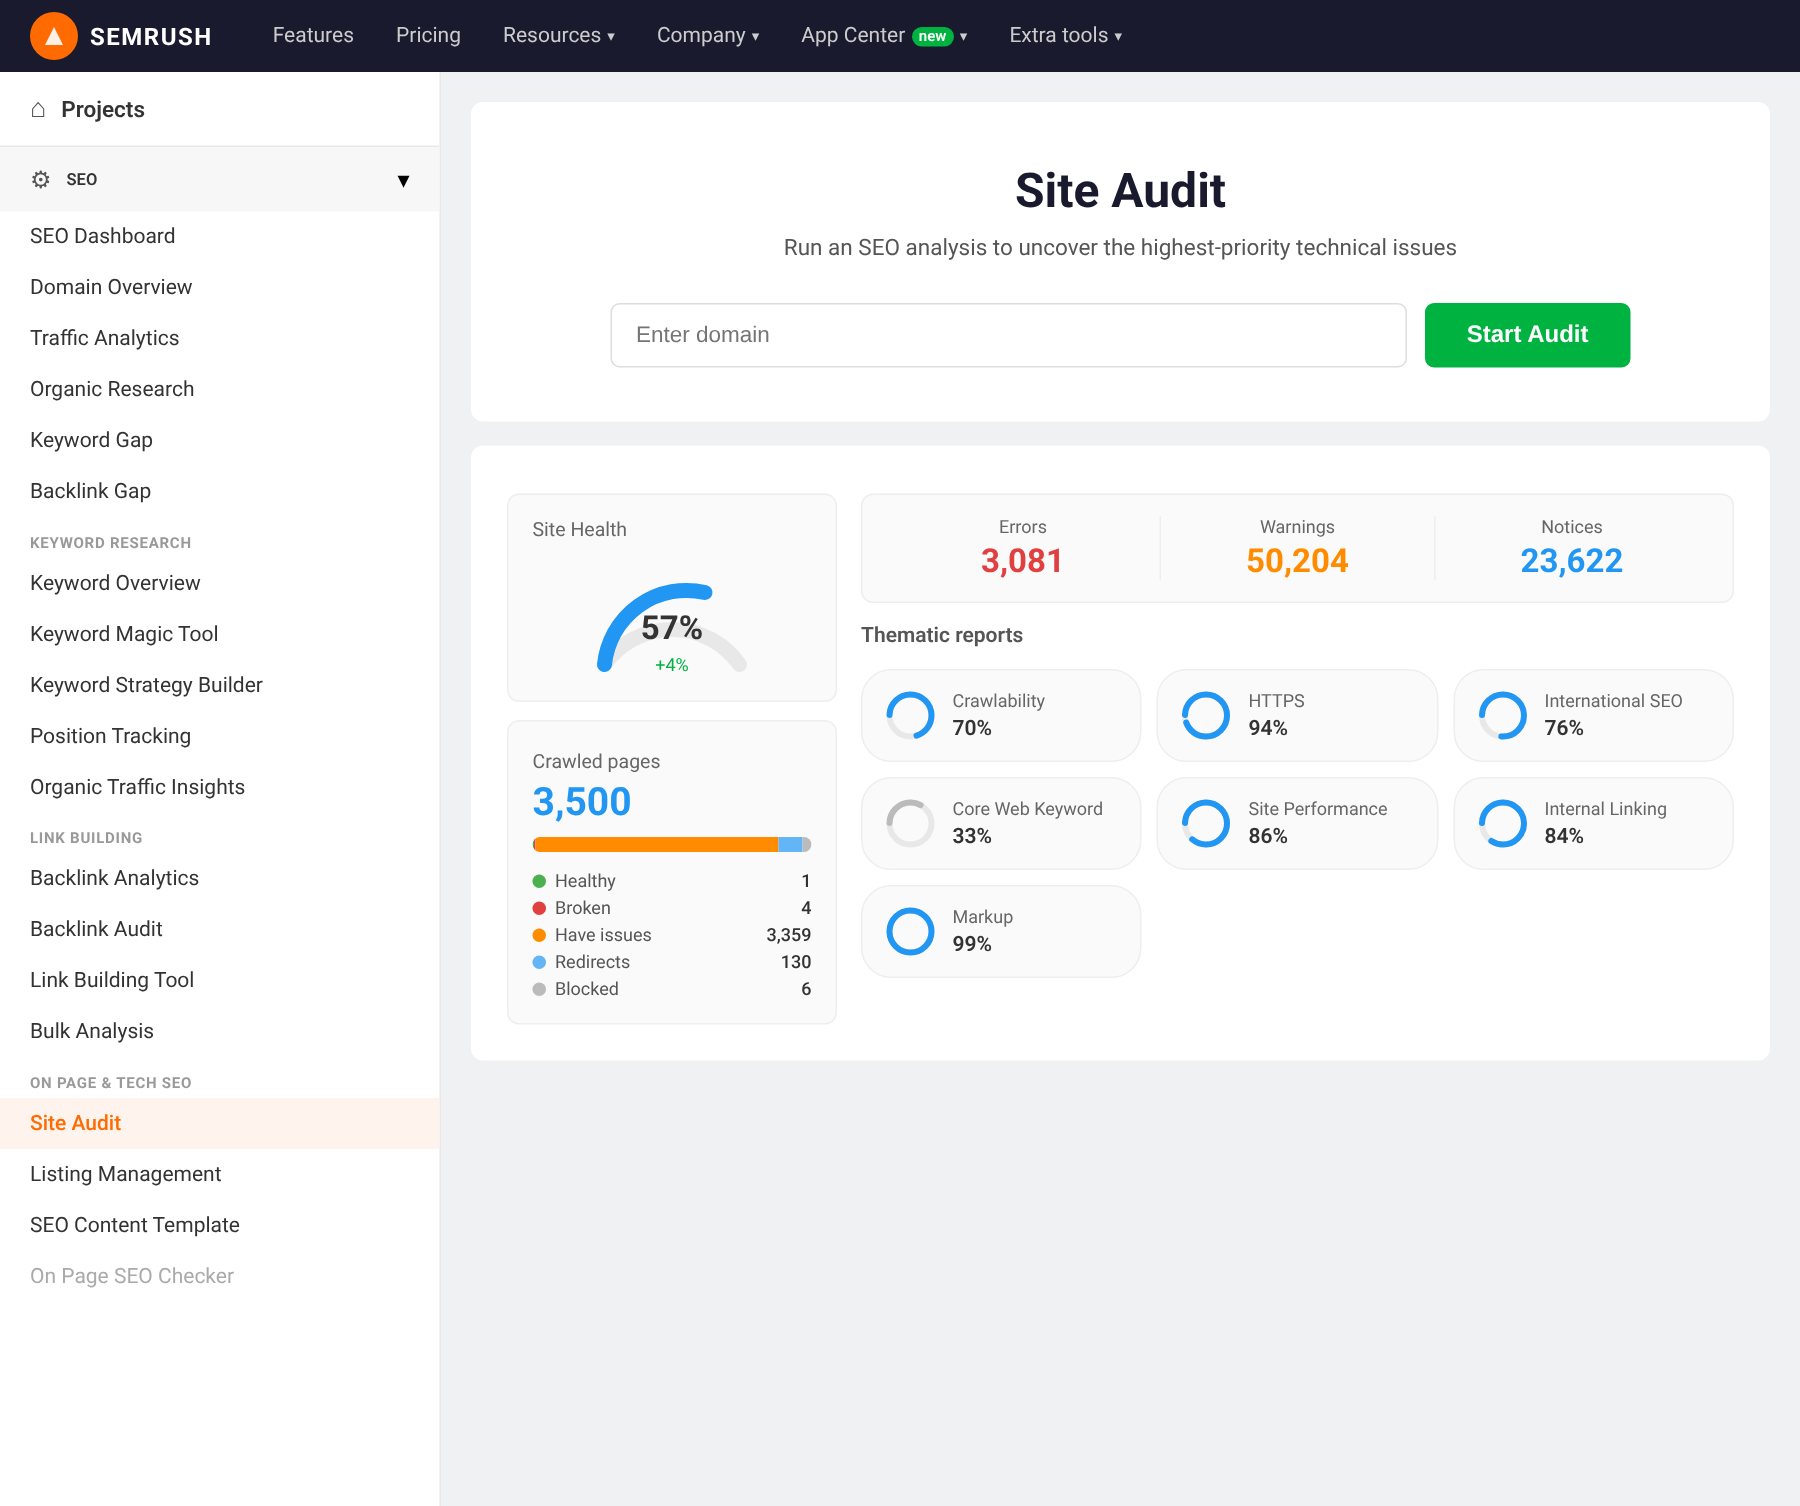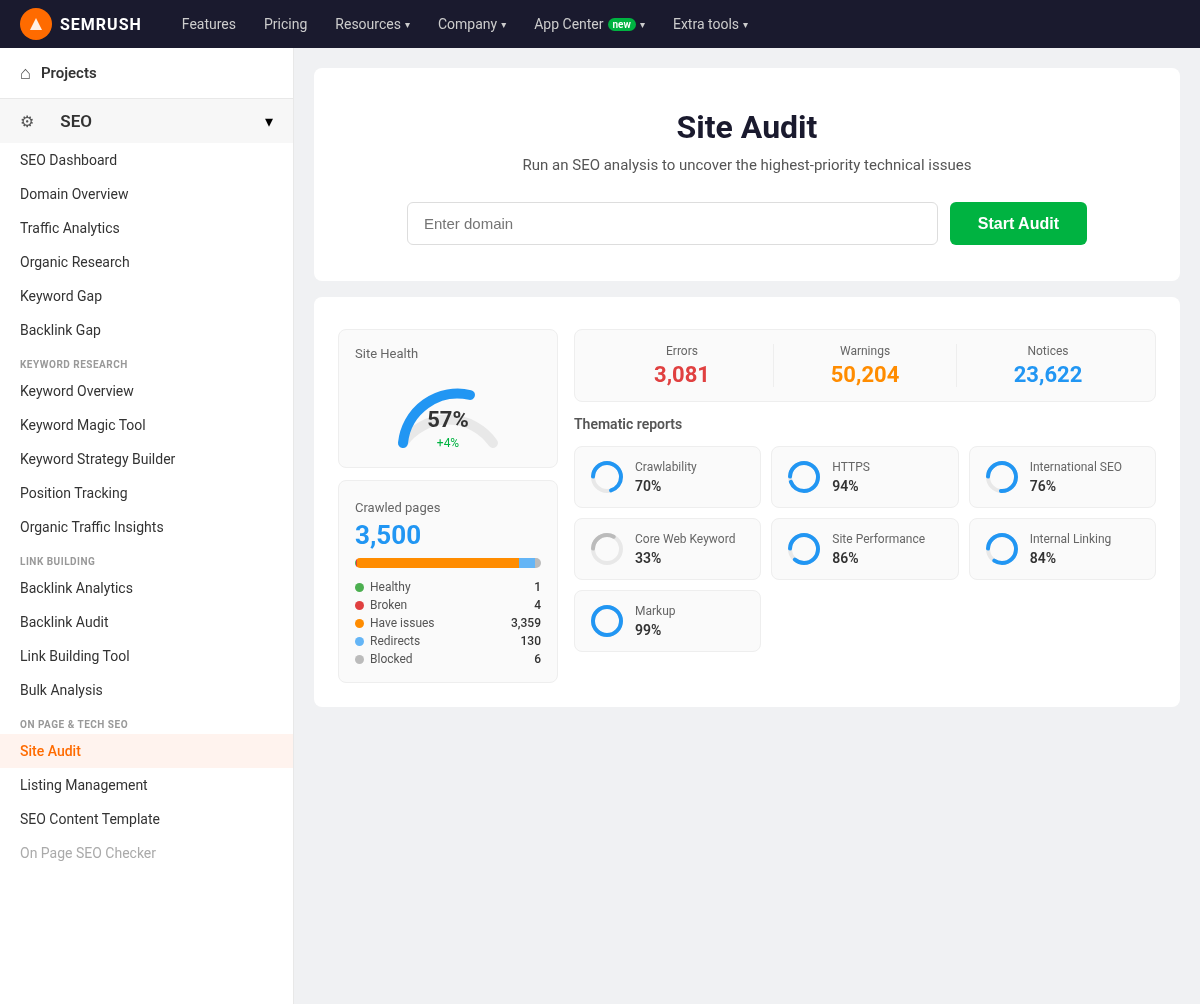--- a/index.html
+++ b/index.html
@@ -88,24 +88,23 @@
       background: #f7f7f7;
       cursor: pointer;
     }
     .seo-section-left {
       display: flex;
       align-items: center;
       gap: 10px;
     }
     .seo-icon { font-size: 16px; color: #555; }
     .seo-label {
-      font-size: 17px;
+      font-size: 11px;
       font-weight: 600;
       color: #333;
-      margin-left: 16px;
     }
     .section-category {
       font-size: 10px;
       font-weight: 700;
       color: #999;
       text-transform: uppercase;
       letter-spacing: 0.5px;
       padding: 12px 20px 4px;
     }
     .sidebar-item {
@@ -289,21 +288,21 @@
       padding: 4px 0;
     }
     .thematic-grid {
       display: grid;
       grid-template-columns: repeat(3, 1fr);
       gap: 10px;
     }
     .thematic-item {
       background: #fafafa;
       border: 1px solid #eee;
-      border-radius: 8px;
+      border-radius: 20px;
       padding: 12px 14px;
       display: flex;
       align-items: center;
       gap: 10px;
     }
     .thematic-item-title {
       font-size: 12px;
       color: #666;
       margin-bottom: 4px;
     }

